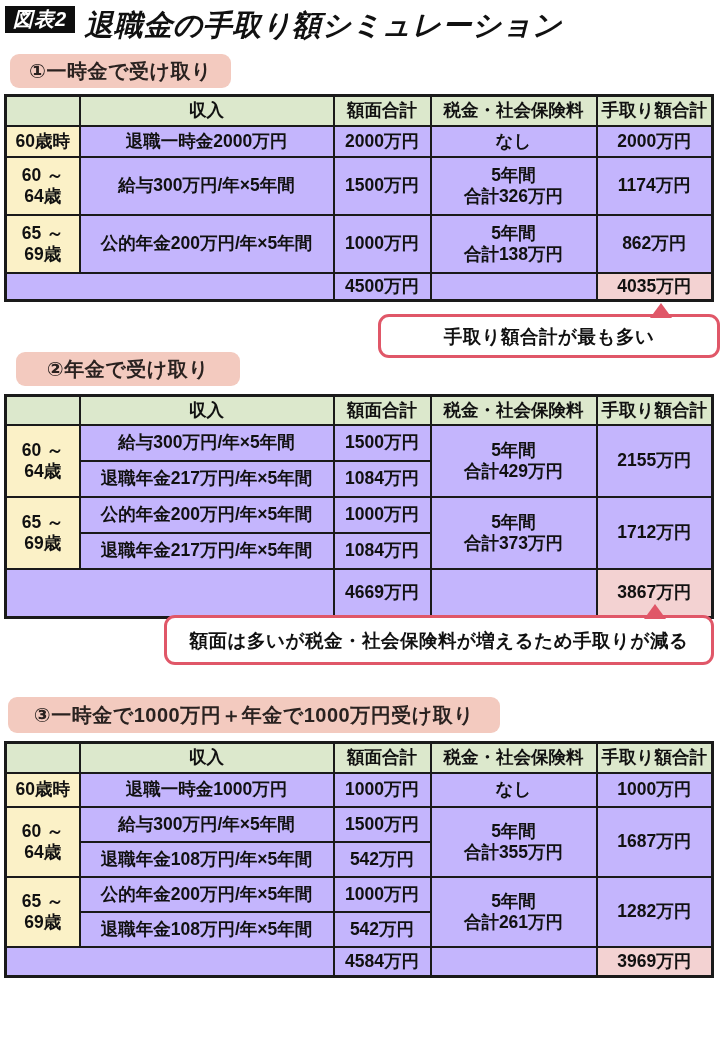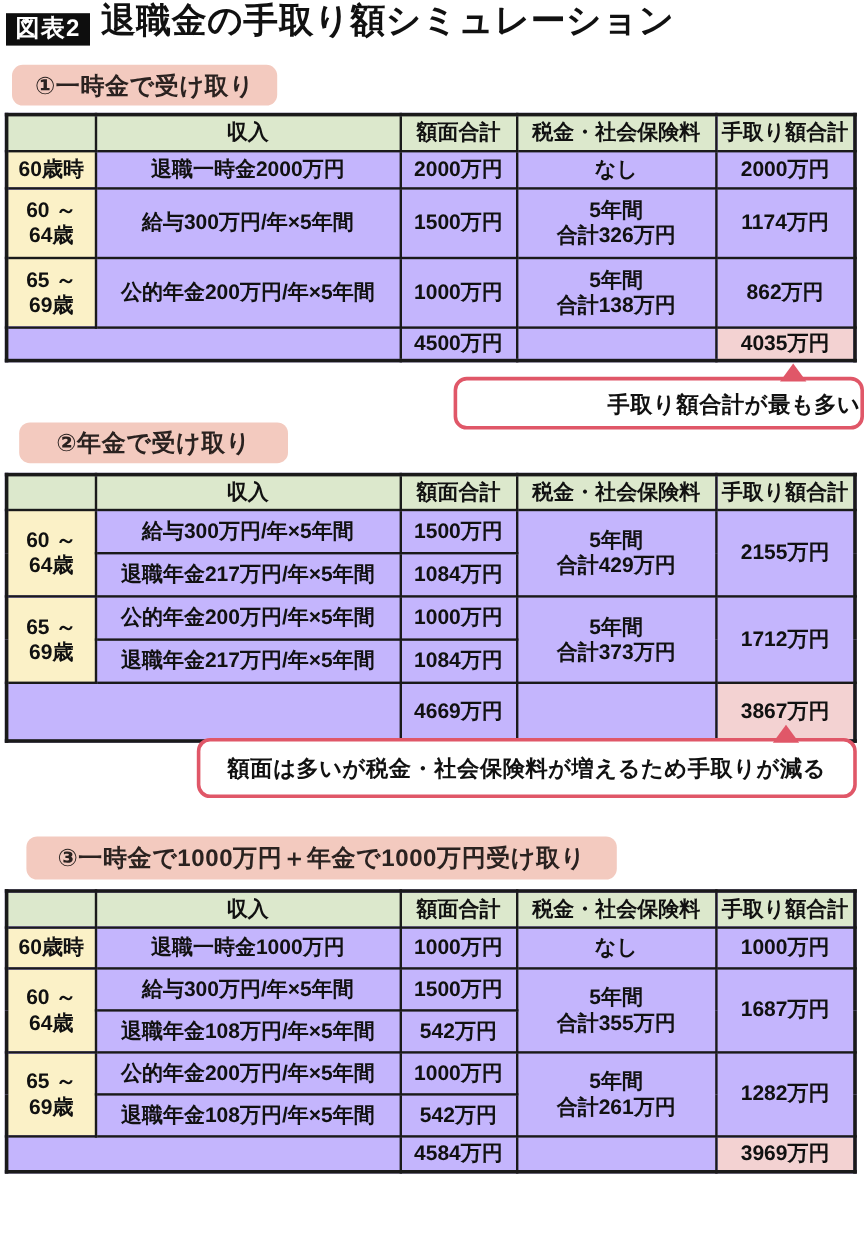--- a/index.html
+++ b/index.html
@@ -5,21 +5,21 @@
   html,body{margin:0;padding:0;background:#ffffff;}
   .page{
     position:relative;
     width:720px;height:1047px;
     background:#ffffff;
     font-family:"Liberation Sans","DejaVu Sans",sans-serif;
     color:#111;
     overflow:hidden;
   }
   
-  .title-row{position:absolute;left:5px;top:6px;display:flex;align-items:flex-end;height:32px;}
+  .title-row{position:absolute;left:5px;top:6px;display:flex;align-items:flex-start;height:32px;font-style:italic;}
   .title-badge{
     background:#0e0e0e;color:#ffffff;font-weight:700;font-size:20px;
     padding:3px 8px 4px 8px;letter-spacing:1px;line-height:1;
   }
   .title-text{font-size:29px;font-weight:700;margin-left:9px;letter-spacing:0.5px;}
   
   .badge{
     position:absolute;background:#f3cabf;border-radius:9px;
     display:flex;align-items:center;justify-content:center;
     font-weight:700;font-size:20px;color:#2a2220;letter-spacing:0.5px;text-align:right;
@@ -111,21 +111,21 @@
     </tr>
     <tr style="height:28px">
       <td colspan="2"></td>
       <td>4500万円</td>
       <td></td>
       <td class="net-total">4035万円</td>
     </tr>
   </tbody>
     </table>
 
-  <div class="callout" style="left:378px;top:314px;width:336px;height:38px;justify-content:flex-end;">
+  <div class="callout" style="left:378px;top:314px;width:336px;height:38px;">
     <span class="arrow"></span>
     <span>手取り額合計が最も多い</span>
   </div>
 
   <div class="badge" style="left:16px;top:352px;width:224px;height:34px;">②年金で受け取り</div>
 
   <table class="sim" style="left:4px;top:394px;">
     <colgroup>
         <col style="width:74px">
         <col style="width:254px">
@@ -174,21 +174,21 @@
       <td class="net-total">3867万円</td>
     </tr>
   </tbody>
     </table>
 
   <div class="callout" style="left:164px;top:615px;width:544px;height:44px;">
     <span class="arrow"></span>
     <span>額面は多いが税金・社会保険料が増えるため手取りが減る</span>
   </div>
 
-  <div class="badge" style="left:8px;top:697px;width:492px;height:36px;margin-left:14px;">③一時金で1000万円＋年金で1000万円受け取り</div>
+  <div class="badge" style="left:8px;top:697px;width:492px;height:36px;">③一時金で1000万円＋年金で1000万円受け取り</div>
 
   <table class="sim" style="left:4px;top:741px;">
     <colgroup>
         <col style="width:74px">
         <col style="width:254px">
         <col style="width:97px">
         <col style="width:166px">
         <col style="width:116px">
       </colgroup>
     <tbody>

